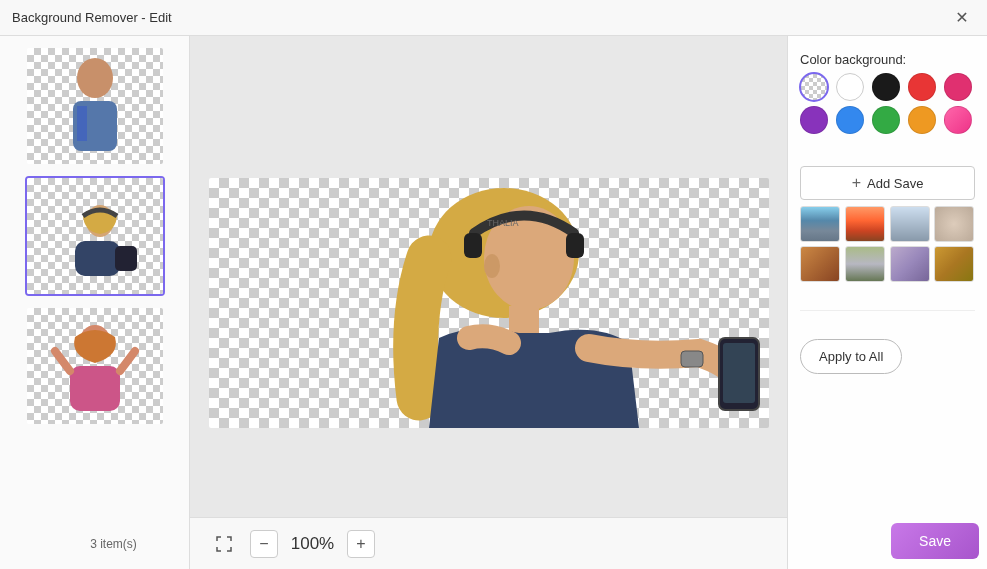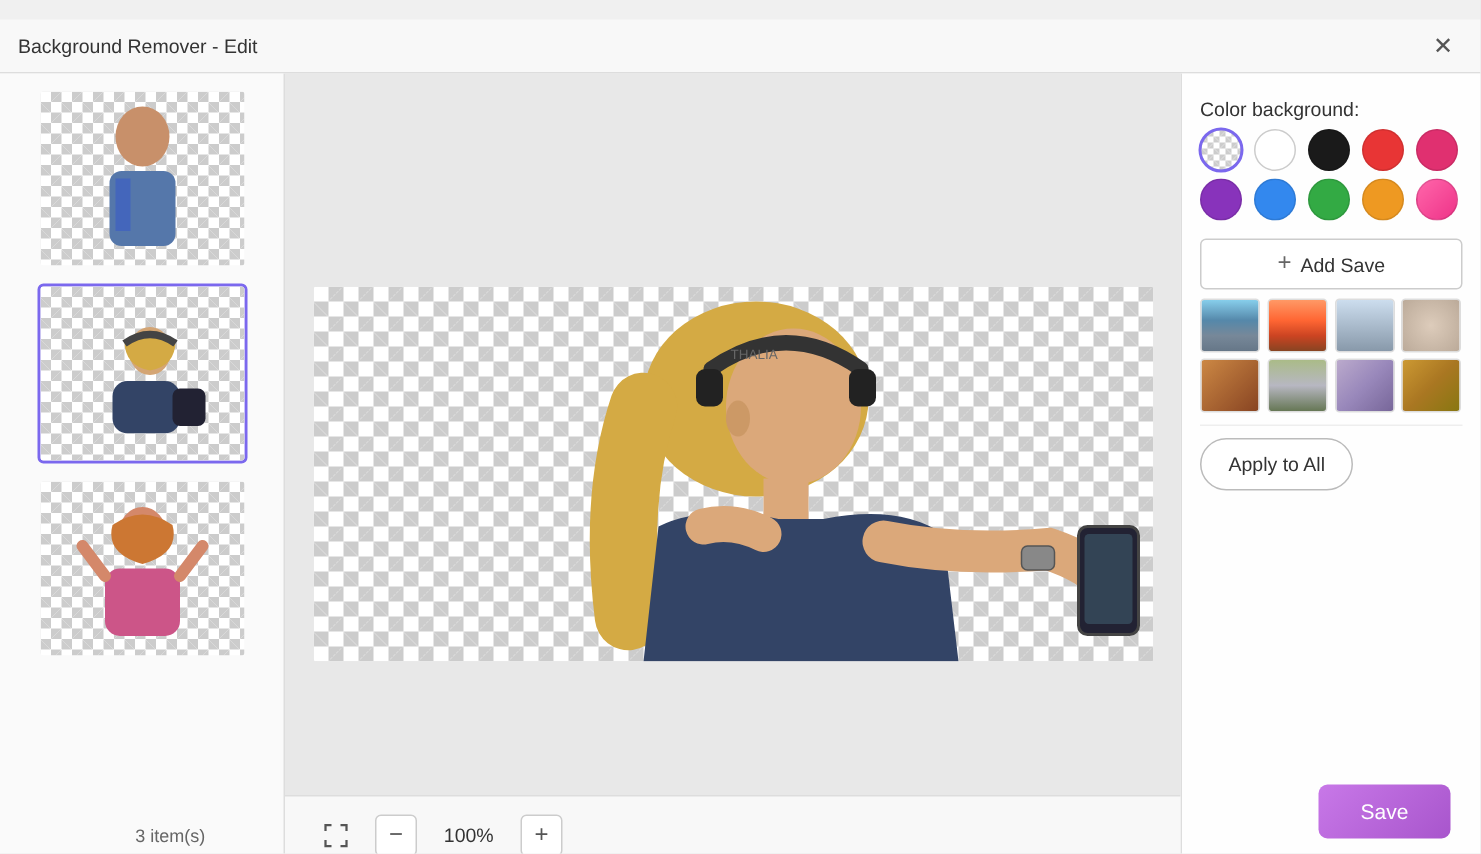--- a/index.html
+++ b/index.html
@@ -1,21 +1,21 @@
 <!DOCTYPE html>
 <html><head>
   <meta charset="utf-8">
   <style>
     * { box-sizing: border-box; margin: 0; padding: 0; }
     body { font-family: 'Segoe UI', Arial, sans-serif; background: #f0f0f0; width: 987px; height: 569px; overflow: hidden; }
 
     .title-bar {
       display: flex; align-items: center; justify-content: space-between;
       background: #f8f8f8; border-bottom: 1px solid #ddd;
-      padding: 16px 12px; height: 36px; flex-shrink: 0; margin-top: 13px;
+      padding: 16px 12px; height: 36px; flex-shrink: 0;
     }
     .title-bar-text { font-size: 13px; color: #333; }
     .close-btn {
       width: 26px; height: 26px; border: none; background: transparent;
       cursor: pointer; display: flex; align-items: center; justify-content: center;
       font-size: 16px; color: #555; border-radius: 4px;
     }
 
     .app-body {
       display: flex; height: calc(569px - 36px);
@@ -74,32 +74,32 @@
     .zoom-controls {
       display: flex; align-items: center; gap: 12px;
     }
     .zoom-btn {
       width: 28px; height: 28px; border: 1px solid #ccc;
       background: white; border-radius: 4px; cursor: pointer;
       display: flex; align-items: center; justify-content: center;
       font-size: 16px; color: #555;
     }
     .zoom-value {
-      font-size: 13px; color: #333; min-width: 45px; text-align: center;
+      font-size: 17px; color: #333; min-width: 45px; text-align: center;
     }
     .resize-icon {
       width: 28px; height: 28px; cursor: pointer;
       display: flex; align-items: center; justify-content: center;
       color: #555;
     }
 
     
     .right-panel {
       width: 200px; background: #fefefe; border-left: 1px solid #ddd;
-      padding: 16px 12px; display: flex; flex-direction: column; gap: 4px;
+      padding: 16px 12px; display: flex; flex-direction: column; gap: 24px;
       flex-shrink: 0;
     }
     .section-label {
       font-size: 13px; color: #333; font-weight: 400; margin-bottom: 6px;
     }
     .color-grid {
       display: grid; grid-template-columns: repeat(5, 1fr); gap: 5px;
       margin-bottom: 8px;
     }
     .color-swatch {
@@ -150,21 +150,21 @@
       height: 1px; background: #eee; margin: 4px 0;
     }
 
     .apply-btn {
       padding: 9px 18px; background: white; border: 1px solid #bbb;
       border-radius: 20px; cursor: pointer; font-size: 13px; color: #333;
       align-self: flex-start;
     }
 
     .save-btn {
-      position: absolute; bottom: 10px; right: 20px;
+      position: absolute; bottom: 10px; right: 8px;
       padding: 10px 28px; background: linear-gradient(135deg, #c878e8, #a855cc);
       border: none; border-radius: 6px; color: white; font-size: 14px;
       cursor: pointer; font-weight: 500;
     }
   </style>
 </head>
 <body>
 
 <div class="title-bar">
   <span class="title-bar-text">Background Remover - Edit</span>

